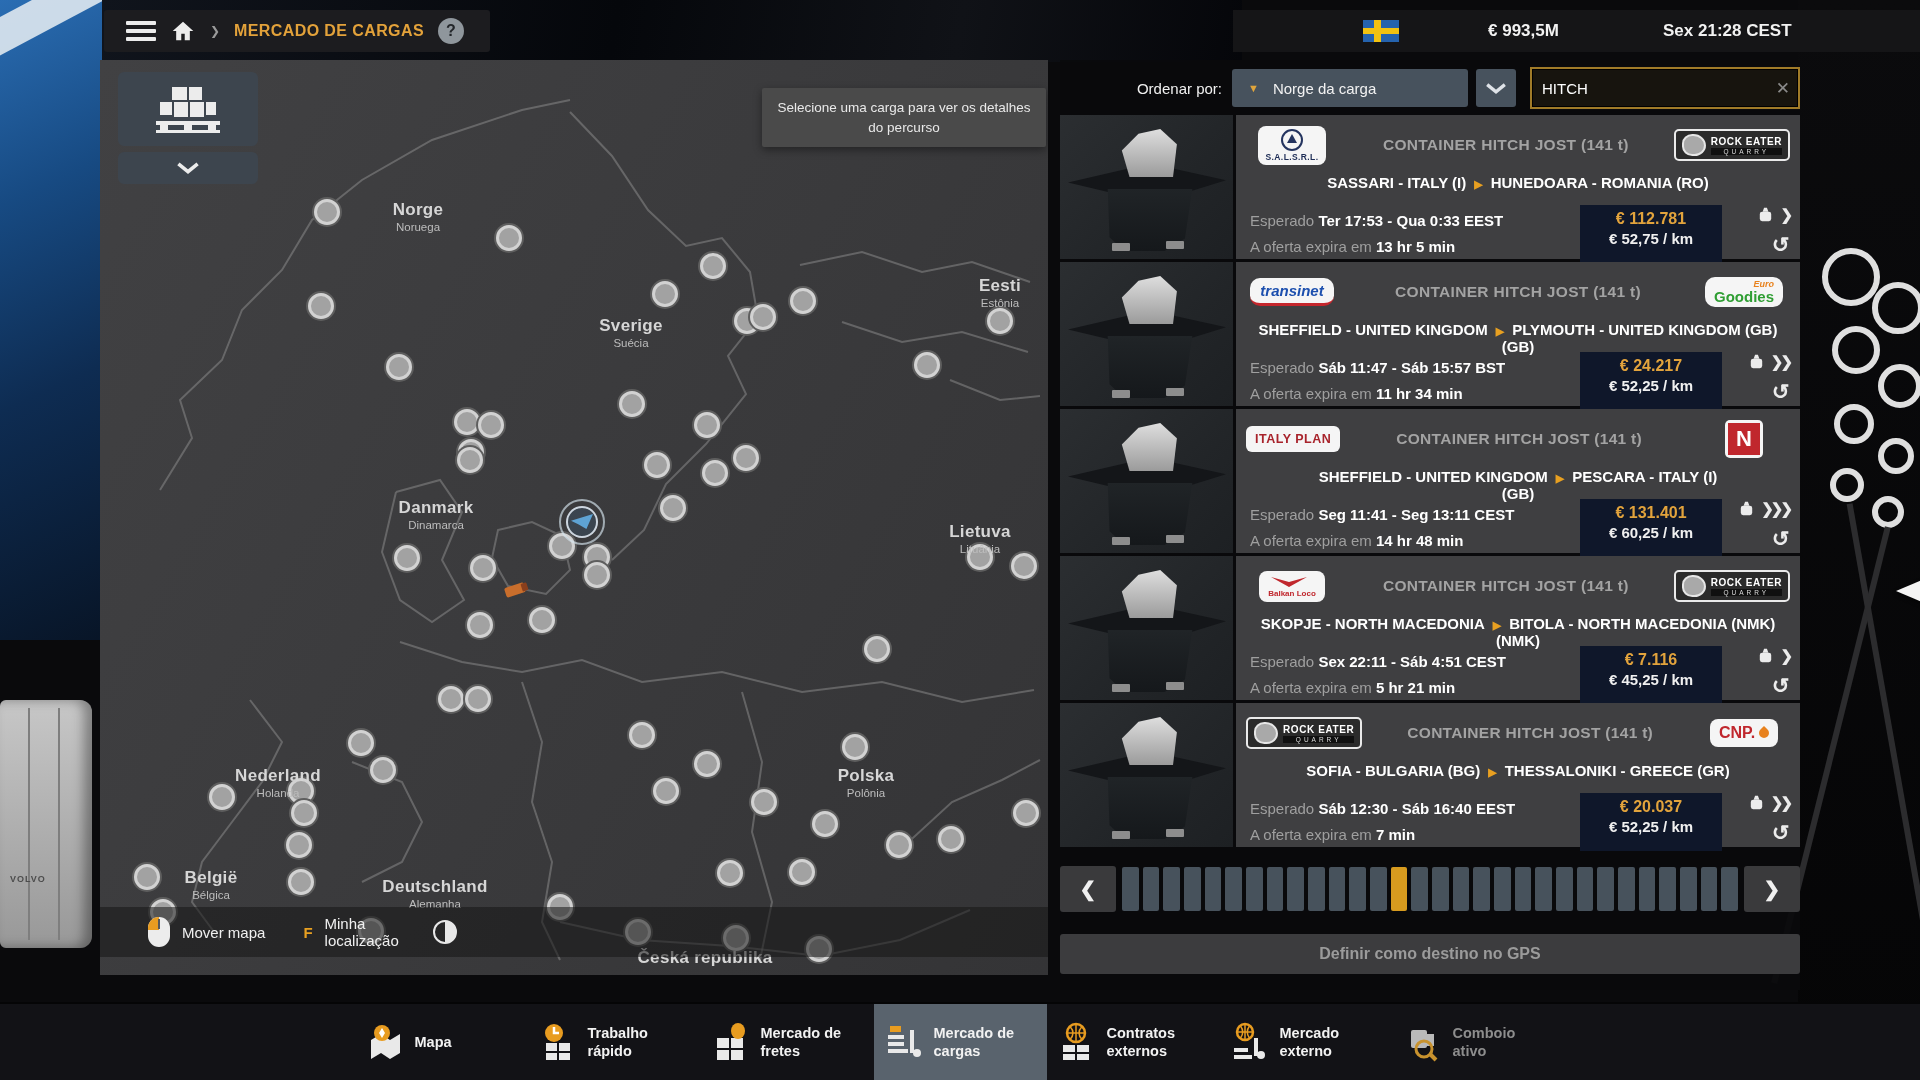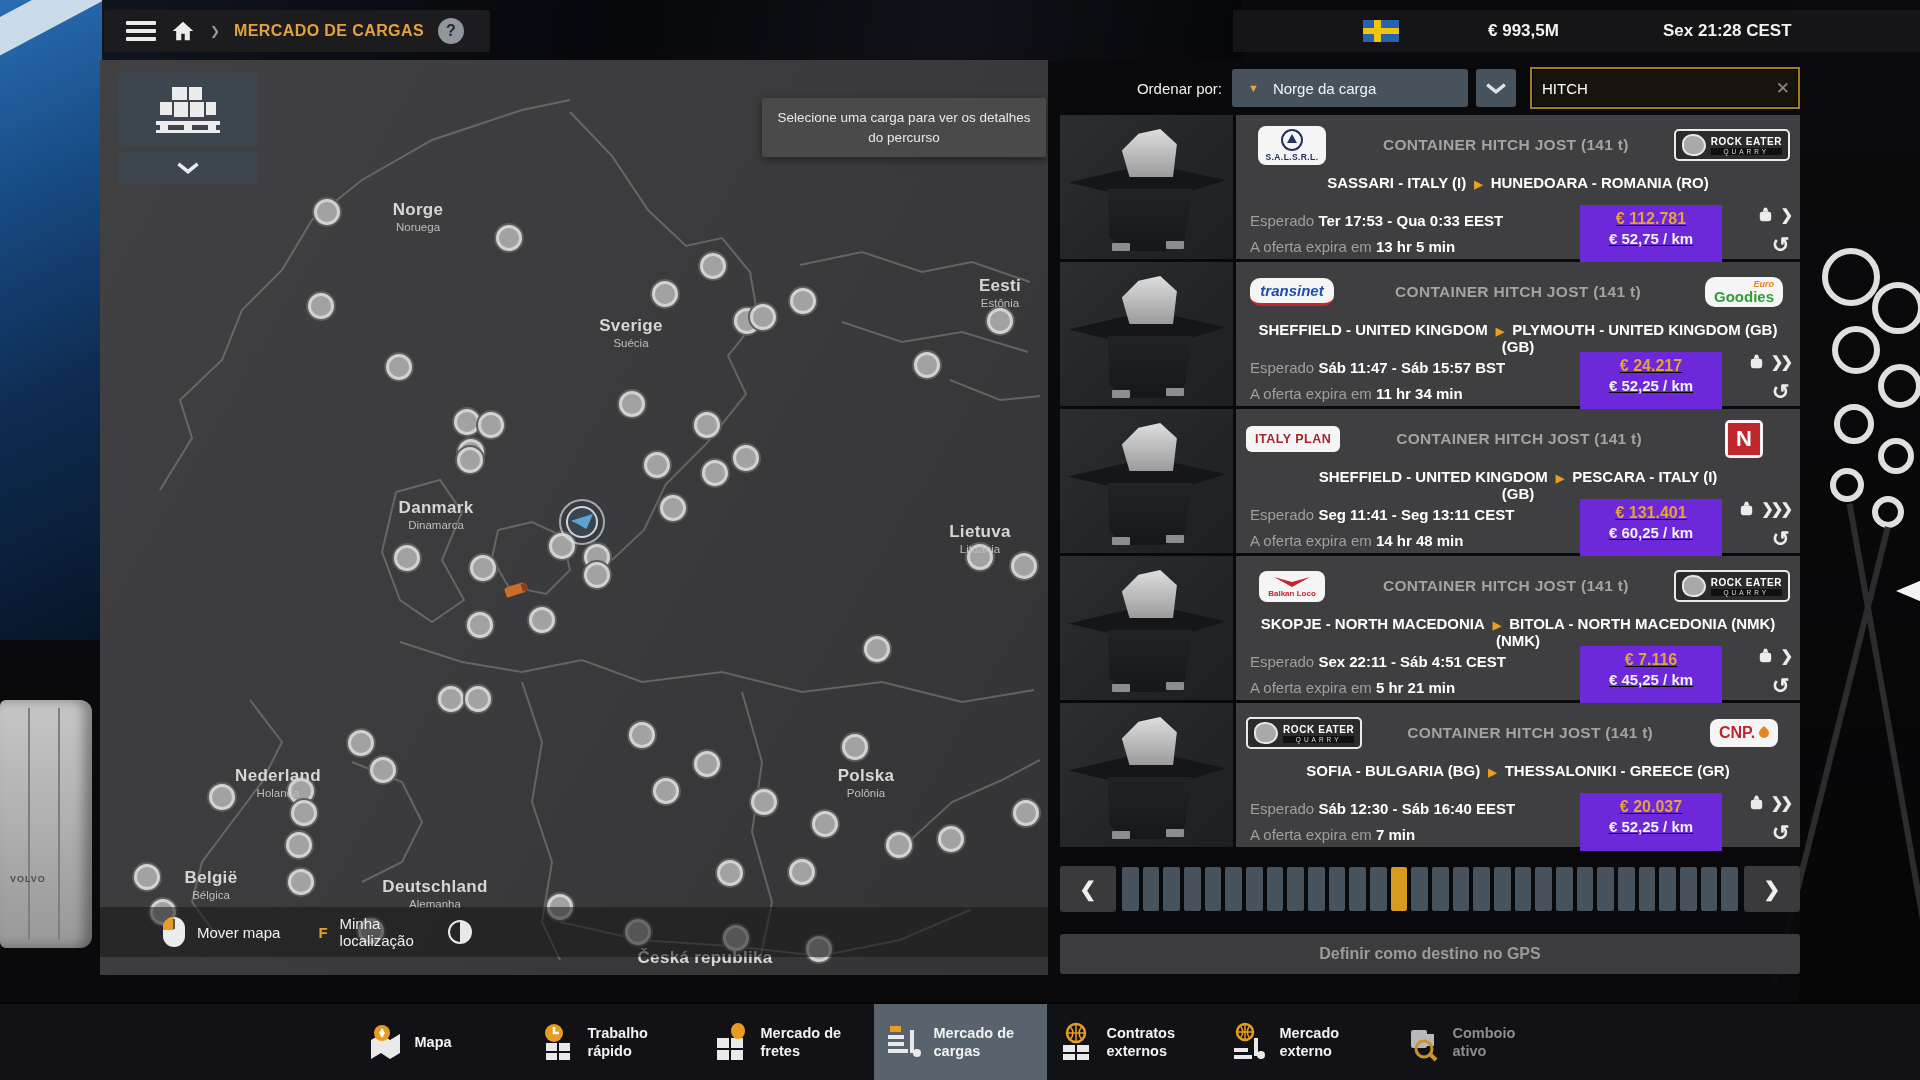--- a/index.html
+++ b/index.html
@@ -49,27 +49,27 @@
   .clabel{position:absolute;transform:translateX(-50%);text-align:center;pointer-events:none;}
   .clabel .n{color:#d6d6d6;font-size:17px;font-weight:600;letter-spacing:.3px;}
   .clabel .s{color:#bdbdbd;font-size:11.5px;margin-top:1px;}
   .pmark{position:absolute;width:46px;height:46px;transform:translate(-50%,-50%);}
   .pmark .r1{position:absolute;inset:0;border:2px solid rgba(215,230,240,.65);border-radius:50%;}
   .pmark .r2{position:absolute;inset:7px;border:2px solid rgba(230,240,248,.85);border-radius:50%;background:rgba(60,90,115,.35);}
   .pmark .arr{position:absolute;left:12px;top:15px;width:22px;height:15px;background:#5ea3d4;
               clip-path:polygon(0 45%,100% 0,70% 100%,35% 70%);}
   .tmark{position:absolute;width:20px;height:10px;background:#c96e2c;border-radius:2px;transform:translate(-50%,-50%) rotate(-18deg);}
   .tmark:before{content:"";position:absolute;right:-3px;top:1px;width:6px;height:8px;background:#8a3f1c;border-radius:1px;}
-  #tooltip{position:absolute;left:662px;top:38px;width:268px;padding:10px 8px;background:#4a4a4a;border-radius:2px;
+  #tooltip{position:absolute;left:662px;top:28px;width:268px;padding:10px 8px;background:#4a4a4a;border-radius:2px;
            color:#e9e9e9;font-size:13.5px;text-align:center;line-height:1.45;box-shadow:0 3px 8px rgba(0,0,0,.4);}
   .mapbtn{position:absolute;left:18px;background:#3d454e;border-radius:6px;display:flex;align-items:center;justify-content:center;cursor:pointer;}
   #btn-cargo-view{top:12px;width:140px;height:74px;}
   #btn-collapse{top:92px;width:140px;height:32px;}
   #map-bottombar{position:absolute;left:0;bottom:18px;width:100%;height:50px;background:rgba(22,22,22,.55);
-                 display:flex;align-items:center;gap:12px;padding-left:63px;box-sizing:border-box;}
+                 display:flex;align-items:center;gap:12px;padding-left:48px;box-sizing:border-box;}
   .mouseicon{position:relative;width:22px;height:30px;background:#ececec;border-radius:11px;}
   .mouseicon:before{content:"";position:absolute;left:0;top:0;width:11px;height:13px;background:#e89c20;border-radius:11px 0 0 0;}
   .mouseicon:after{content:"";position:absolute;left:10px;top:2px;width:2px;height:10px;background:#55585c;}
   .mb-label{color:#f0f0f0;font-size:15px;}
   .mb-key{color:#e8a021;font-weight:bold;font-size:15px;margin-left:26px;}
   .mb-label2{color:#f0f0f0;font-size:15px;line-height:1.15;}
   .loc-circle{width:20px;height:20px;border:2px solid #e8e8e8;border-radius:50%;
               background:linear-gradient(90deg,transparent 50%,#e8e8e8 50%);margin-left:4px;}
   
   #rpanel{position:absolute;left:1060px;top:60px;width:740px;height:930px;background:rgba(10,10,12,.92);}
@@ -96,21 +96,21 @@
           clip-path:polygon(4% 0,96% 0,88% 80%,66% 100%,22% 100%,6% 78%);}
   .t-foot{position:absolute;width:18px;height:8px;background:#8d8d8d;border-radius:1px;}
   .info{position:relative;flex:1;background:#3f3f41;}
   .head{position:absolute;left:10px;right:10px;top:6px;height:48px;display:flex;align-items:center;}
   .title{flex:1;text-align:center;color:#a3a3a3;font-weight:bold;font-size:15.5px;letter-spacing:.3px;}
   .route{position:absolute;left:0;right:0;top:60px;text-align:center;color:#fff;font-weight:bold;font-size:15px;line-height:1.12;}
   .route .arr{color:#e8a021;font-size:11px;margin:0 8px;}
   .l-esp{position:absolute;left:14px;top:97px;font-size:15px;color:#9f9f9f;}
   .l-exp{position:absolute;left:14px;top:123px;font-size:15px;color:#9f9f9f;}
   .l-esp b,.l-exp b{color:#ffffff;font-weight:bold;}
-  .pricebox{position:absolute;left:344px;top:90px;width:142px;height:58px;background:#6d28d9;text-align:center;text-decoration:underline;}
+  .pricebox{position:absolute;left:344px;top:90px;width:142px;height:58px;background:#0f172a;text-align:center;}
   .price{color:#e2a33c;font-weight:bold;font-size:16px;margin-top:5px;}
   .perkm{color:#f0f0f0;font-weight:bold;font-size:15px;margin-top:2px;}
   .ic-top{position:absolute;right:10px;top:90px;display:flex;align-items:center;gap:5px;}
   .chev{color:#ececec;font-weight:bold;font-size:15px;letter-spacing:-3px;}
   .ic-loop{position:absolute;right:10px;top:118px;color:#ececec;font-size:21px;font-weight:bold;transform:scaleX(-1);}
   .logo{min-width:92px;display:flex;align-items:center;justify-content:center;}
   .lg-salsrl{background:#f5f5f5;border-radius:8px;padding:3px 8px;display:flex;flex-direction:column;align-items:center;}
   .sal-emblem{width:18px;height:18px;border-radius:50%;border:2px solid #24345f;position:relative;}
   .sal-emblem:before{content:"";position:absolute;left:4px;top:3px;width:0;height:0;
      border-left:5px solid transparent;border-right:5px solid transparent;border-bottom:9px solid #24345f;}
@@ -121,21 +121,21 @@
   .rock-sub{font-size:6.5px;color:#ddd;background:#101010;text-align:center;letter-spacing:3px;margin-top:1px;}
   .lg-trans{background:#f5f5f5;border-radius:10px;padding:4px 10px;color:#1c4fae;font-weight:bold;font-style:italic;
             font-size:15px;border-bottom:3px solid #c4262c;}
   .lg-eg{background:#f5f5f5;border-radius:10px;padding:3px 9px;display:flex;flex-direction:column;line-height:1;align-items:flex-end;}
   .eg-euro{color:#e8821e;font-size:9px;font-weight:bold;font-style:italic;}
   .eg-good{color:#2f9e33;font-size:15px;font-weight:bold;}
   .lg-sell{background:#f5f5f5;border-radius:6px;padding:6px 9px;color:#a8232b;font-weight:bold;font-size:12.5px;letter-spacing:.5px;}
   .lg-n{background:#f5f5f5;border-radius:5px;padding:3px;}
   .lg-n-in{width:32px;height:32px;background:#c0272d;color:#fff;font-weight:bold;font-size:22px;
            display:flex;align-items:center;justify-content:center;}
-  .lg-balkan{background:#f5f5f5;border-radius:8px;padding:4px 9px;display:flex;flex-direction:column;align-items:center;gap:2px;}
+  .lg-balkan{background:#f5f5f5;border-radius:8px;padding:4px 9px;display:flex;flex-direction:column;align-items:flex-start;gap:2px;}
   .bk-text{font-size:8px;font-weight:bold;color:#c0272d;}
   .lg-cnp{background:#f5f5f5;border-radius:8px;padding:5px 9px;color:#c0272d;font-weight:bold;font-size:16px;
           display:flex;align-items:center;gap:4px;}
   .cnp-drop{width:10px;height:10px;background:#e8821e;border-radius:0 50% 50% 50%;transform:rotate(45deg);}
   
   #pagination{position:absolute;left:0;top:806px;width:100%;height:46px;display:flex;align-items:center;}
   .pagebtn{width:56px;height:46px;background:#3a3a3c;border-radius:3px;color:#f0f0f0;font-size:20px;font-weight:bold;
            display:flex;align-items:center;justify-content:center;cursor:pointer;}
   #page-blocks{flex:1;display:flex;gap:4px;margin:0 6px;height:44px;}
   .pblock{flex:1;background:#47525c;border-radius:2px;cursor:pointer;}

